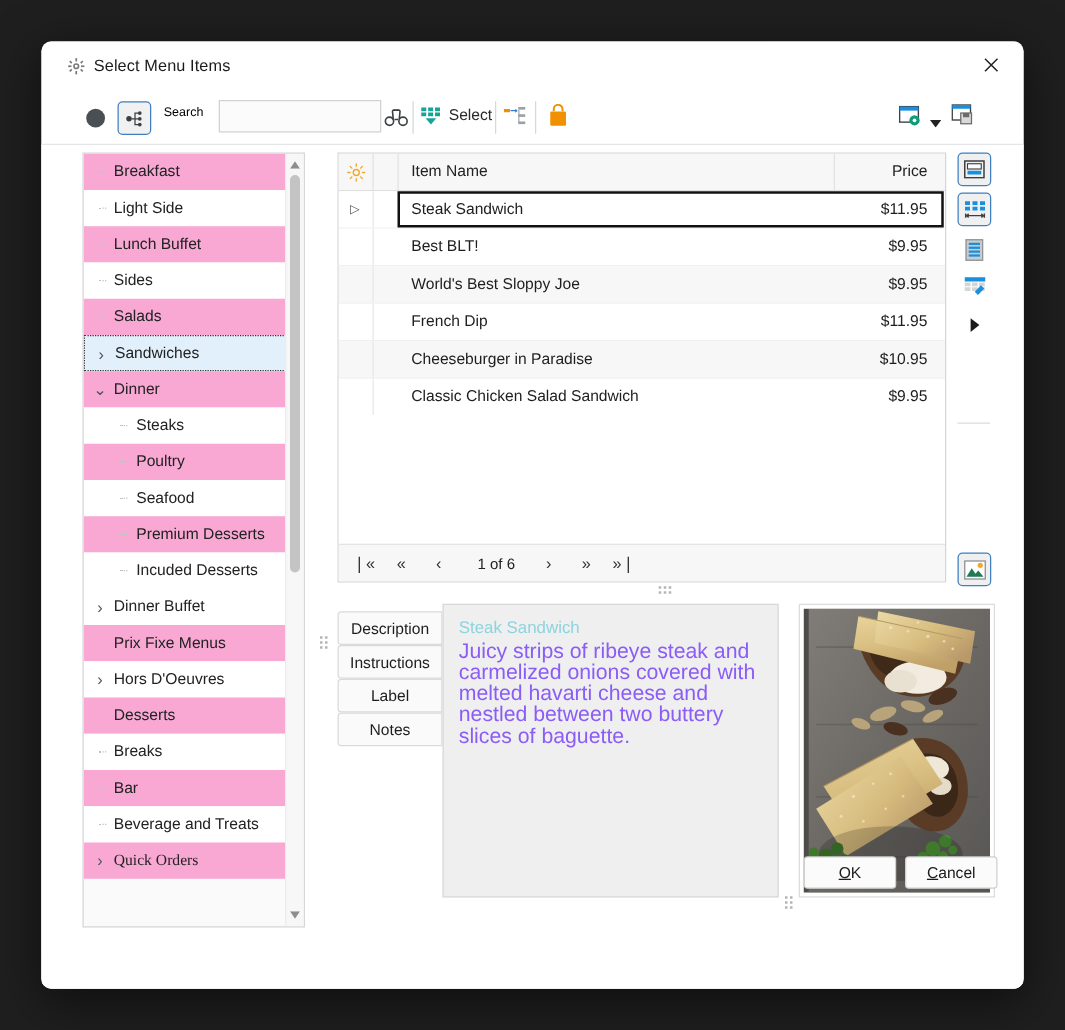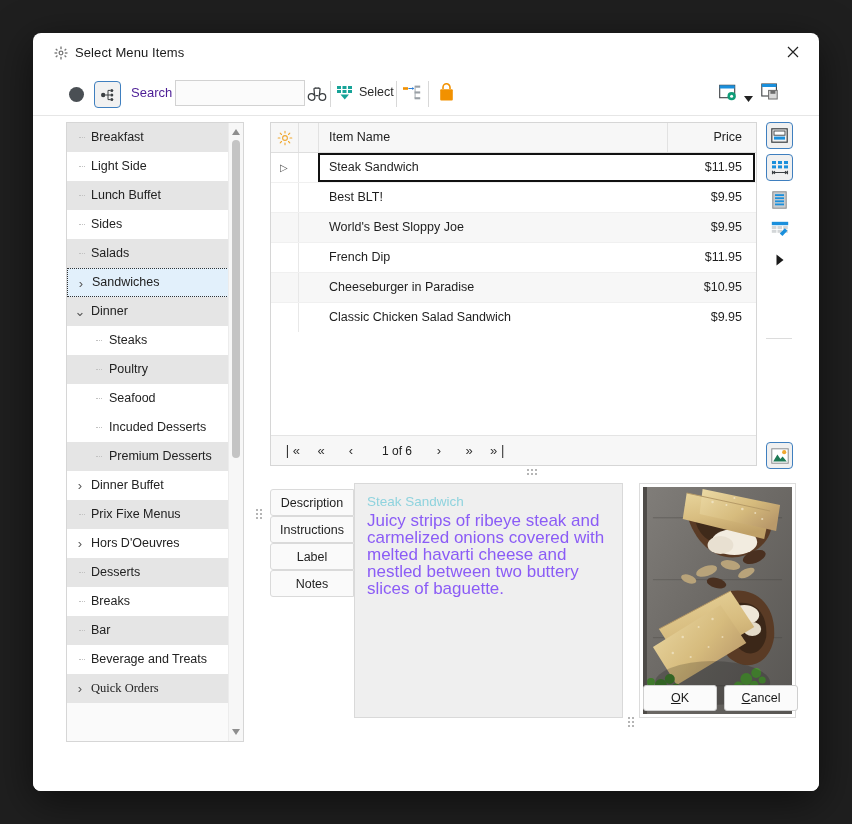--- a/index.html
+++ b/index.html
@@ -19,40 +19,40 @@
   }
   
   .titlebar{position:relative;height:40px;}
   .title-gear{position:absolute;left:21px;top:13px;width:14px;height:14px;}
   .title-text{position:absolute;left:42px;top:12px;font-size:13px;color:#1b1b1b;letter-spacing:.1px;}
   .close-btn{position:absolute;right:8px;top:4px;width:36px;height:30px;display:flex;align-items:center;justify-content:center;cursor:pointer;border-radius:4px;}
   
   .toolbar{position:relative;height:42px;border-bottom:1px solid #e6e6e6;}
   .tb-dot{position:absolute;left:36px;top:14px;width:15px;height:15px;border-radius:50%;background:#4a4f54;}
   .tb-node-btn{position:absolute;left:61px;top:8px;width:27px;height:27px;border:1px solid #3f7fbf;border-radius:4px;background:#f1f1f1;display:flex;align-items:center;justify-content:center;box-sizing:border-box;}
-  .tb-search-label{position:absolute;left:98px;top:12px;font-size:13px;color:#4c1d95;}
+  .tb-search-label{position:absolute;left:98px;top:12px;font-size:10px;color:#000000;}
   .tb-search-input{position:absolute;left:142px;top:7px;width:130px;height:26px;border:1px solid #d2d2d2;background:#fbfbfb;box-sizing:border-box;font-family:inherit;font-size:12px;padding:0 5px;outline:none;}
   .tb-binoc{position:absolute;left:272px;top:10px;width:24px;height:22px;display:flex;align-items:center;justify-content:center;}
   .tb-sep{position:absolute;top:8px;width:1px;height:26px;background:#d8d8d8;}
   .tb-selecticon{position:absolute;left:303px;top:11px;width:20px;height:20px;}
   .tb-select-label{position:absolute;left:326px;top:12px;font-size:12.5px;color:#2a2a2a;}
   .tb-hier{position:absolute;left:370px;top:12px;width:20px;height:18px;}
   .tb-bag{position:absolute;left:405px;top:10px;width:18px;height:20px;}
   .tb-winscr{position:absolute;left:686px;top:11px;width:20px;height:19px;}
   .tb-caret{position:absolute;left:711px;top:18px;}
   .tb-winsave{position:absolute;left:728px;top:10px;width:20px;height:20px;}
   
   .content{position:relative;height:676px;background:#ffffff;}
   
   .tree-wrap{position:absolute;left:33px;top:6px;width:178px;height:620px;border:1px solid #d6d6d6;background:#fafafa;box-sizing:border-box;overflow:hidden;}
   .tree-list{position:absolute;left:0;top:0;right:14px;bottom:0;}
   .tnode{position:relative;height:29px;line-height:29px;box-sizing:border-box;font-size:12.5px;color:#222;cursor:default;}
   .tnode .lbl{position:absolute;top:0;white-space:nowrap;}
   .tnode.white{background:#ffffff;}
-  .tnode.gray{background:#e5e5e5;}
+  .tnode.gray{background:#f9a8d4;}
   .tnode.sel{background:#e2f0fb;border:1px dotted #333;height:29px;line-height:27px;}
   .tnode .chev{position:absolute;left:9px;top:0;width:14px;height:29px;display:flex;align-items:center;justify-content:center;color:#555;}
   .tnode .dash{position:absolute;left:15px;top:14px;width:6px;height:0;border-top:1px dotted #c2c2c2;}
   .tscroll{position:absolute;right:0;top:0;width:14px;bottom:0;background:#f7f7f7;border-left:1px solid #ececec;}
   .tscroll .up,.tscroll .dn{position:absolute;left:0;width:14px;height:14px;display:flex;align-items:center;justify-content:center;}
   .tscroll .up{top:2px;}
   .tscroll .dn{bottom:2px;}
   .tscroll .thumb{position:absolute;left:3px;top:17px;width:8px;height:318px;background:#c4c4c4;border-radius:4px;}
   
   .grip{position:absolute;display:flex;flex-direction:column;gap:2px;}
@@ -255,27 +255,27 @@
             <span class="lbl" style="left: 42px;">Steaks</span>
           </div>
           <div class="tnode gray">
             <span class="dash" style="left: 29px;"></span>
             <span class="lbl" style="left: 42px;">Poultry</span>
           </div>
           <div class="tnode white">
             <span class="dash" style="left: 29px;"></span>
             <span class="lbl" style="left: 42px;">Seafood</span>
           </div>
+          <div class="tnode gray">
+            <span class="dash" style="left: 29px;"></span>
+            <span class="lbl" style="left: 42px;">Premium Desserts</span>
+          </div>
           <div class="tnode white">
             <span class="dash" style="left: 29px;"></span>
             <span class="lbl" style="left: 42px;">Incuded Desserts</span>
-          </div>
-          <div class="tnode gray">
-            <span class="dash" style="left: 29px;"></span>
-            <span class="lbl" style="left: 42px;">Premium Desserts</span>
           </div>
           <div class="tnode white">
             <span class="chev" style="left: 6px; font-size: 13px;">›</span>
             <span class="lbl" style="left: 24px;">Dinner Buffet</span>
           </div>
           <div class="tnode gray">
             <span class="dash" style="left: 12px;"></span>
             <span class="lbl" style="left: 24px;">Prix Fixe Menus</span>
           </div>
           <div class="tnode white">

